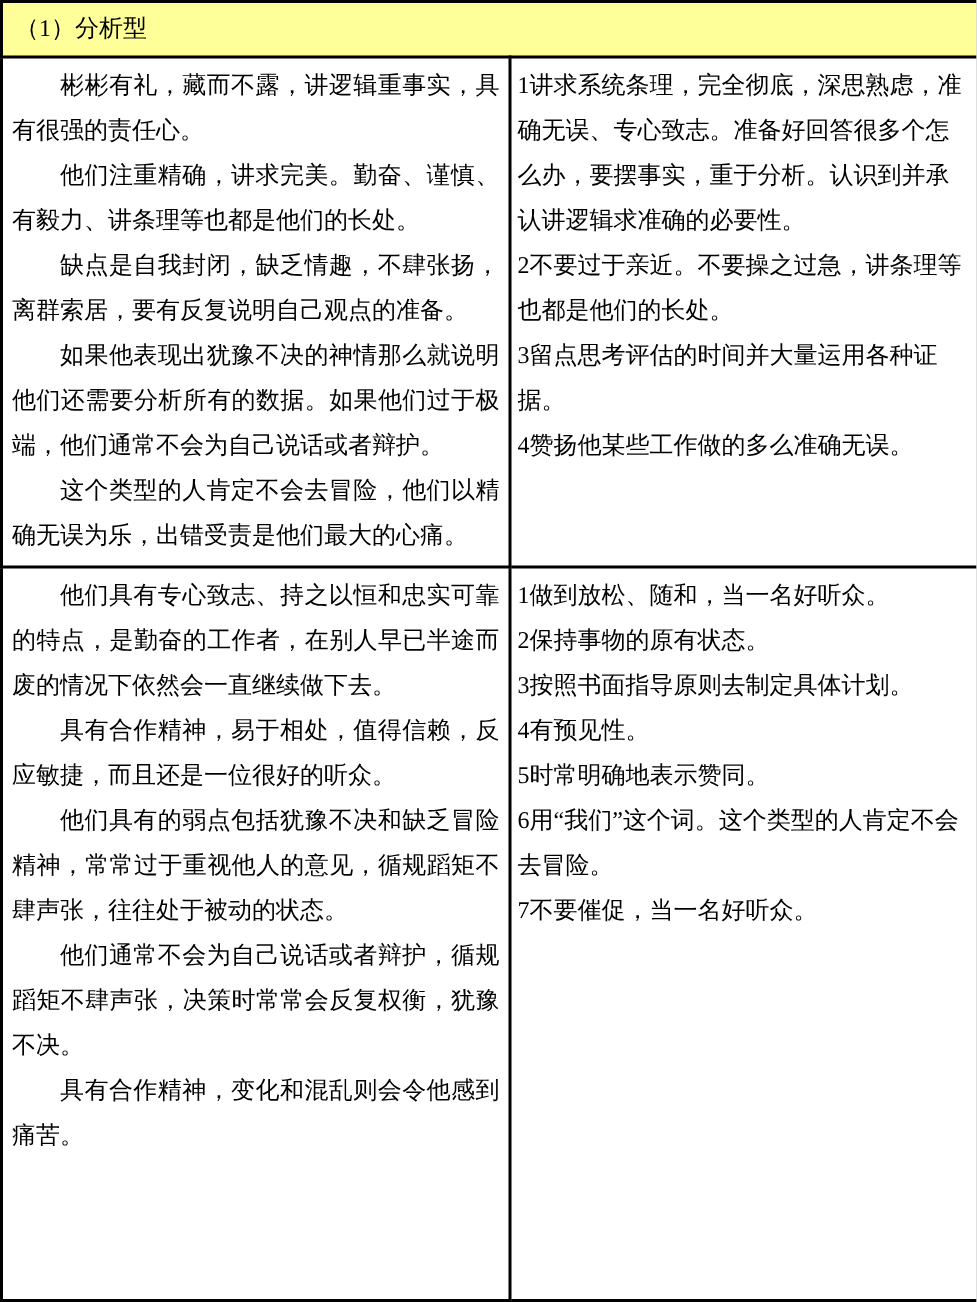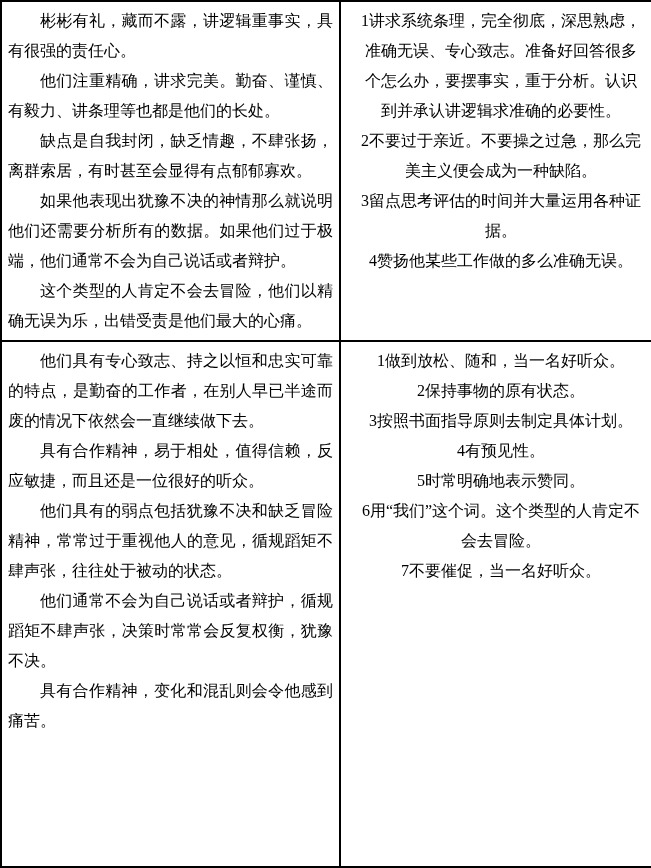--- a/index.html
+++ b/index.html
@@ -43,21 +43,21 @@
   tr.section-row td {
     background: var(--header-bg, #FFFF99);
     vertical-align: middle;
     padding-left: 8px;
     line-height: 18px;
   }
   tr.section-row.s1 td { height: 37px; }
   tr.section-row.s2 td { height: 29px; }
   tr.body-row.b1 { height: 289px; }
   td.behavior-cell { padding: 4px 6px 4px 6px; }
-  td.comm-cell   { padding: 4px 10px 4px 20px; text-align: center; }
+  td.comm-cell   { padding: 4px 10px 4px 4px; }
   .behavior-cell p {
     margin: 0;
     text-indent: 2em;
     line-height: 30px;
     text-align: justify;
   }
   .comm-cell p {
     margin: 0;
     text-indent: 0;
     line-height: 30px;
@@ -68,32 +68,35 @@
 
 <div class="page">
   <table class="doc-table">
     <colgroup>
         <col class="c1">
         <col class="c2">
       </colgroup>
 
     <tbody>
 
+    <tr class="section-row s1">
+      <td colspan="2">（1）分析型</td>
+    </tr>
 
     <tr class="body-row b1">
       <td class="behavior-cell">
         <p>彬彬有礼，藏而不露，讲逻辑重事实，具有很强的责任心。</p>
         <p>他们注重精确，讲求完美。勤奋、谨慎、有毅力、讲条理等也都是他们的长处。</p>
-        <p>缺点是自我封闭，缺乏情趣，不肆张扬，离群索居，有时甚至会显得有点郁郁寡欢。</p>
+        <p>缺点是自我封闭，缺乏情趣，不肆张扬，离群索居，要有反复说明自己观点的准备。</p>
         <p>如果他表现出犹豫不决的神情那么就说明他们还需要分析所有的数据。如果他们过于极端，他们通常不会为自己说话或者辩护。</p>
         <p>这个类型的人肯定不会去冒险，他们以精确无误为乐，出错受责是他们最大的心痛。</p>
       </td>
       <td class="comm-cell">
         <p>1讲求系统条理，完全彻底，深思熟虑，准确无误、专心致志。准备好回答很多个怎么办，要摆事实，重于分析。认识到并承认讲逻辑求准确的必要性。</p>
-        <p>2不要过于亲近。不要操之过急，那么完美主义便会成为一种缺陷。</p>
+        <p>2不要过于亲近。不要操之过急，讲条理等也都是他们的长处。</p>
         <p>3留点思考评估的时间并大量运用各种证据。</p>
         <p>4赞扬他某些工作做的多么准确无误。</p>
       </td>
     </tr>
 
 
     <tr class="body-row b2">
       <td class="behavior-cell">
         <p>他们具有专心致志、持之以恒和忠实可靠的特点，是勤奋的工作者，在别人早已半途而废的情况下依然会一直继续做下去。</p>
         <p>具有合作精神，易于相处，值得信赖，反应敏捷，而且还是一位很好的听众。</p>

